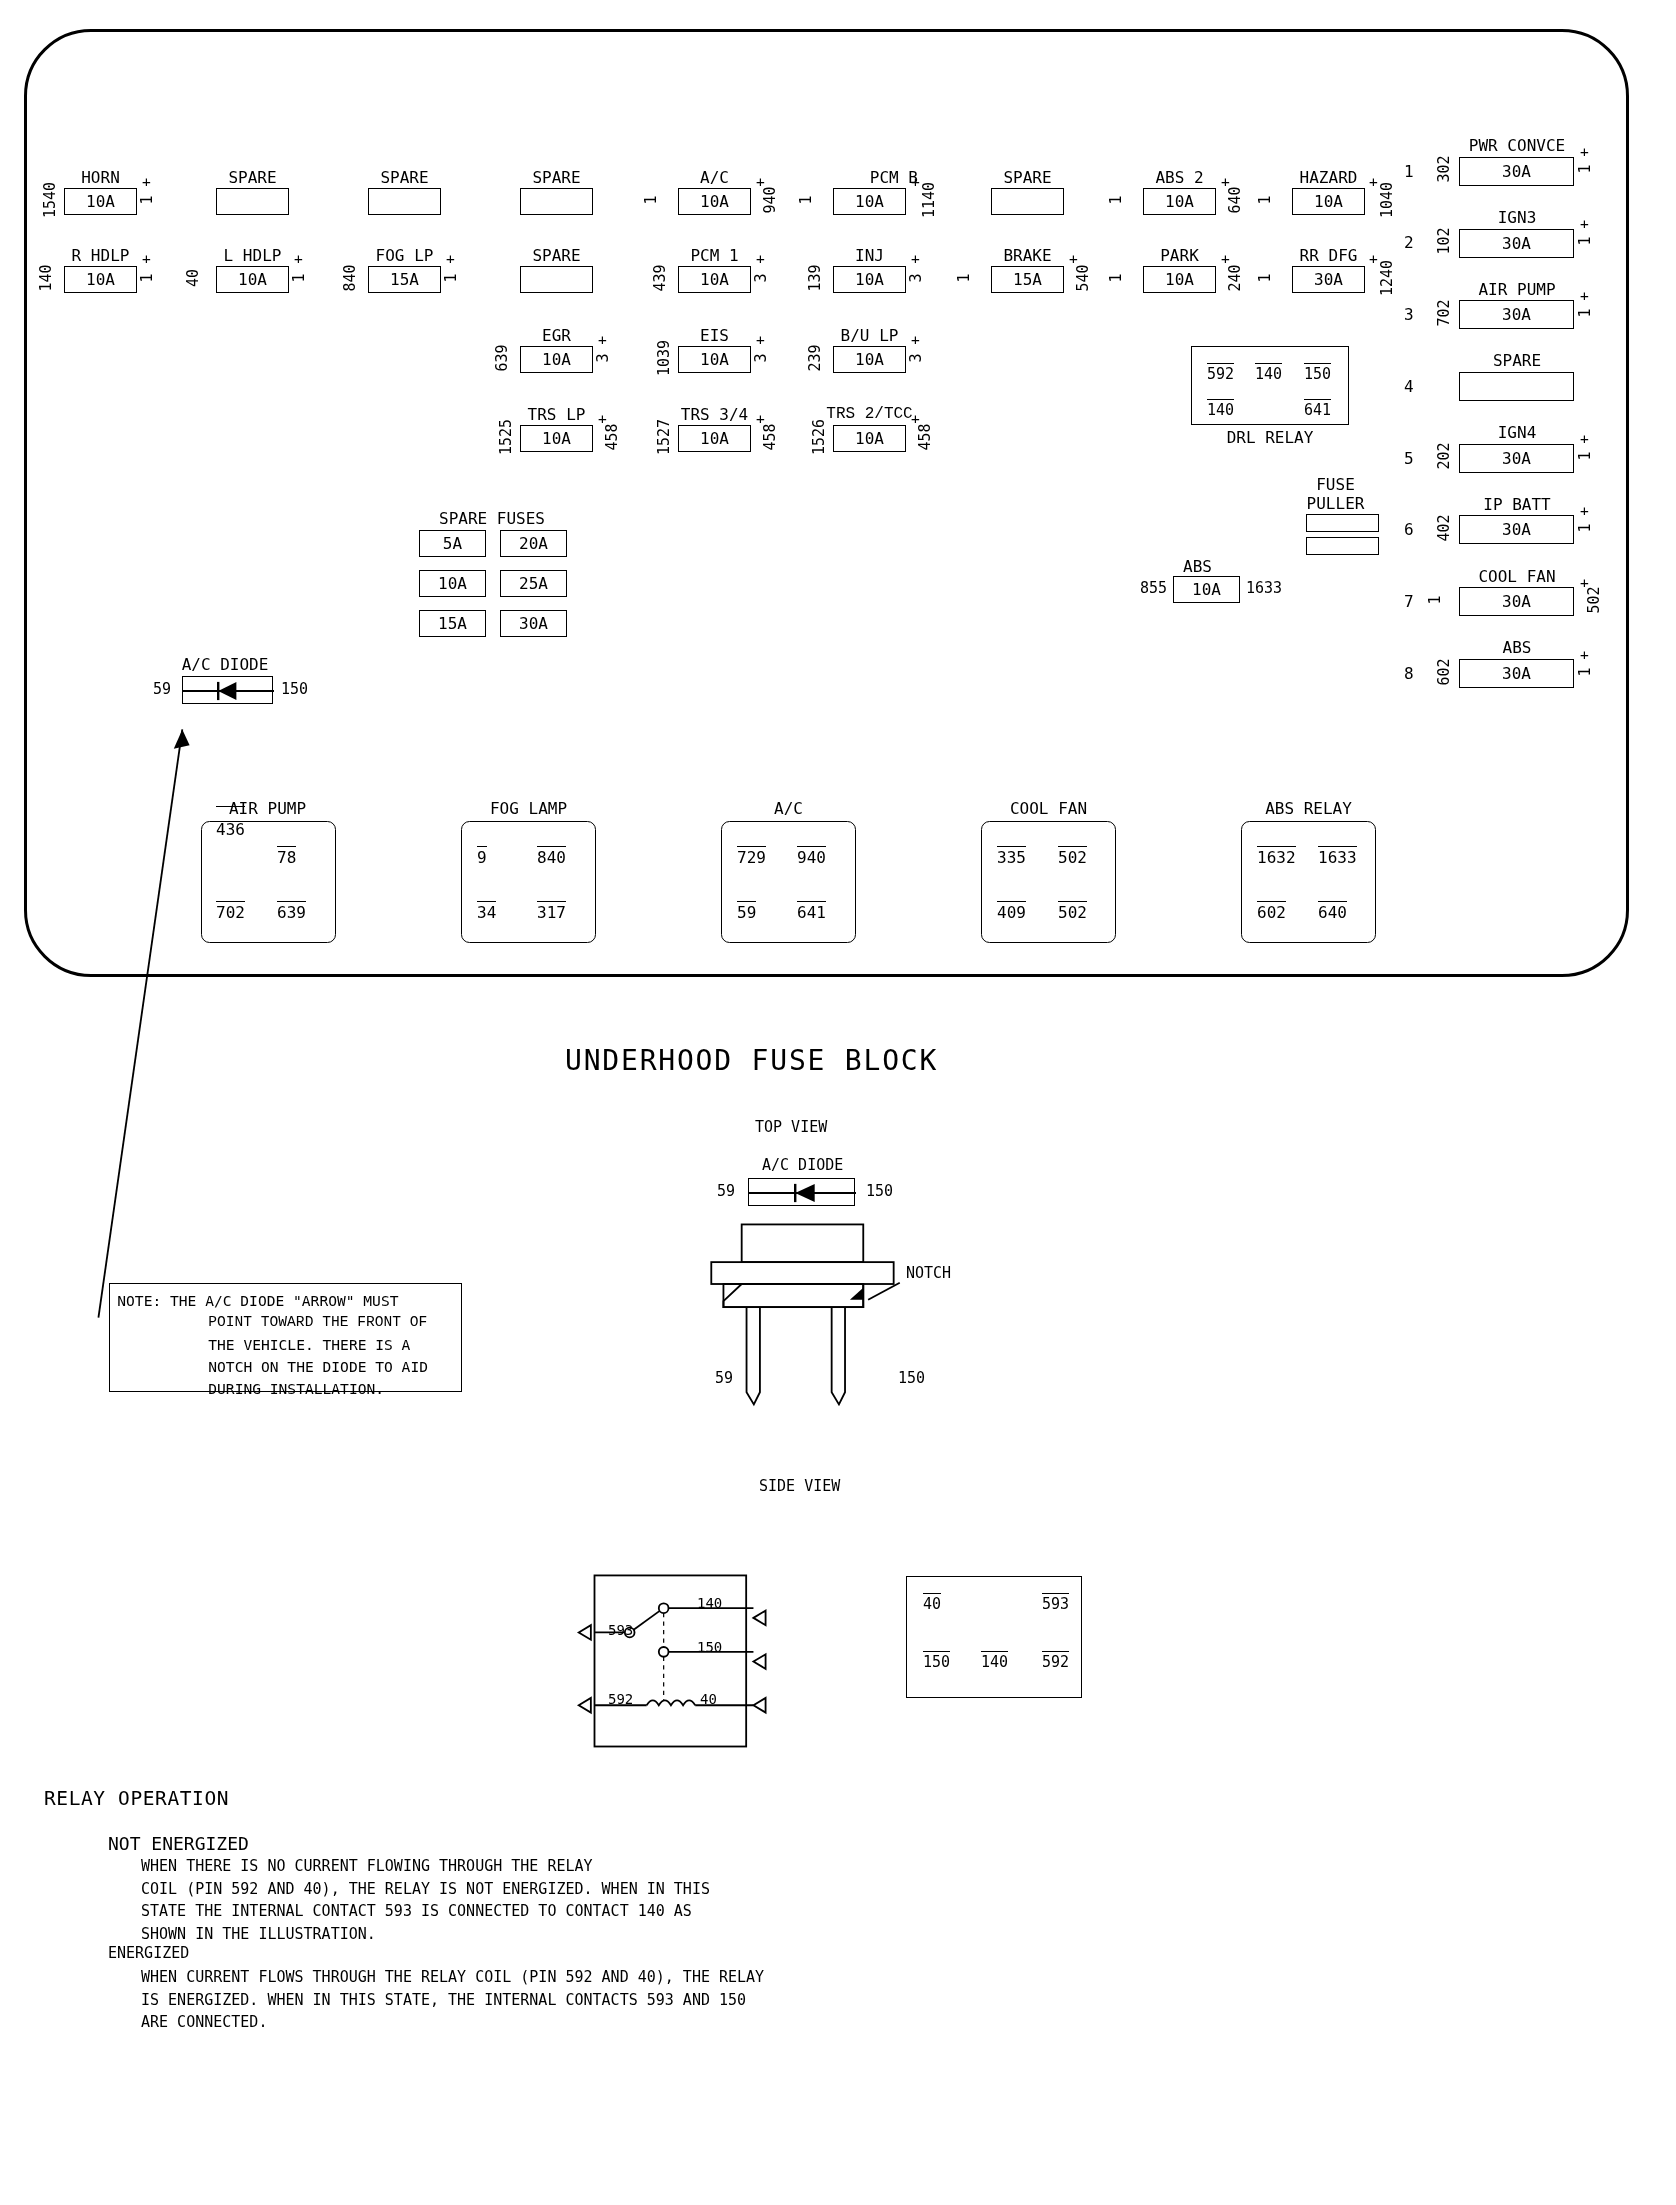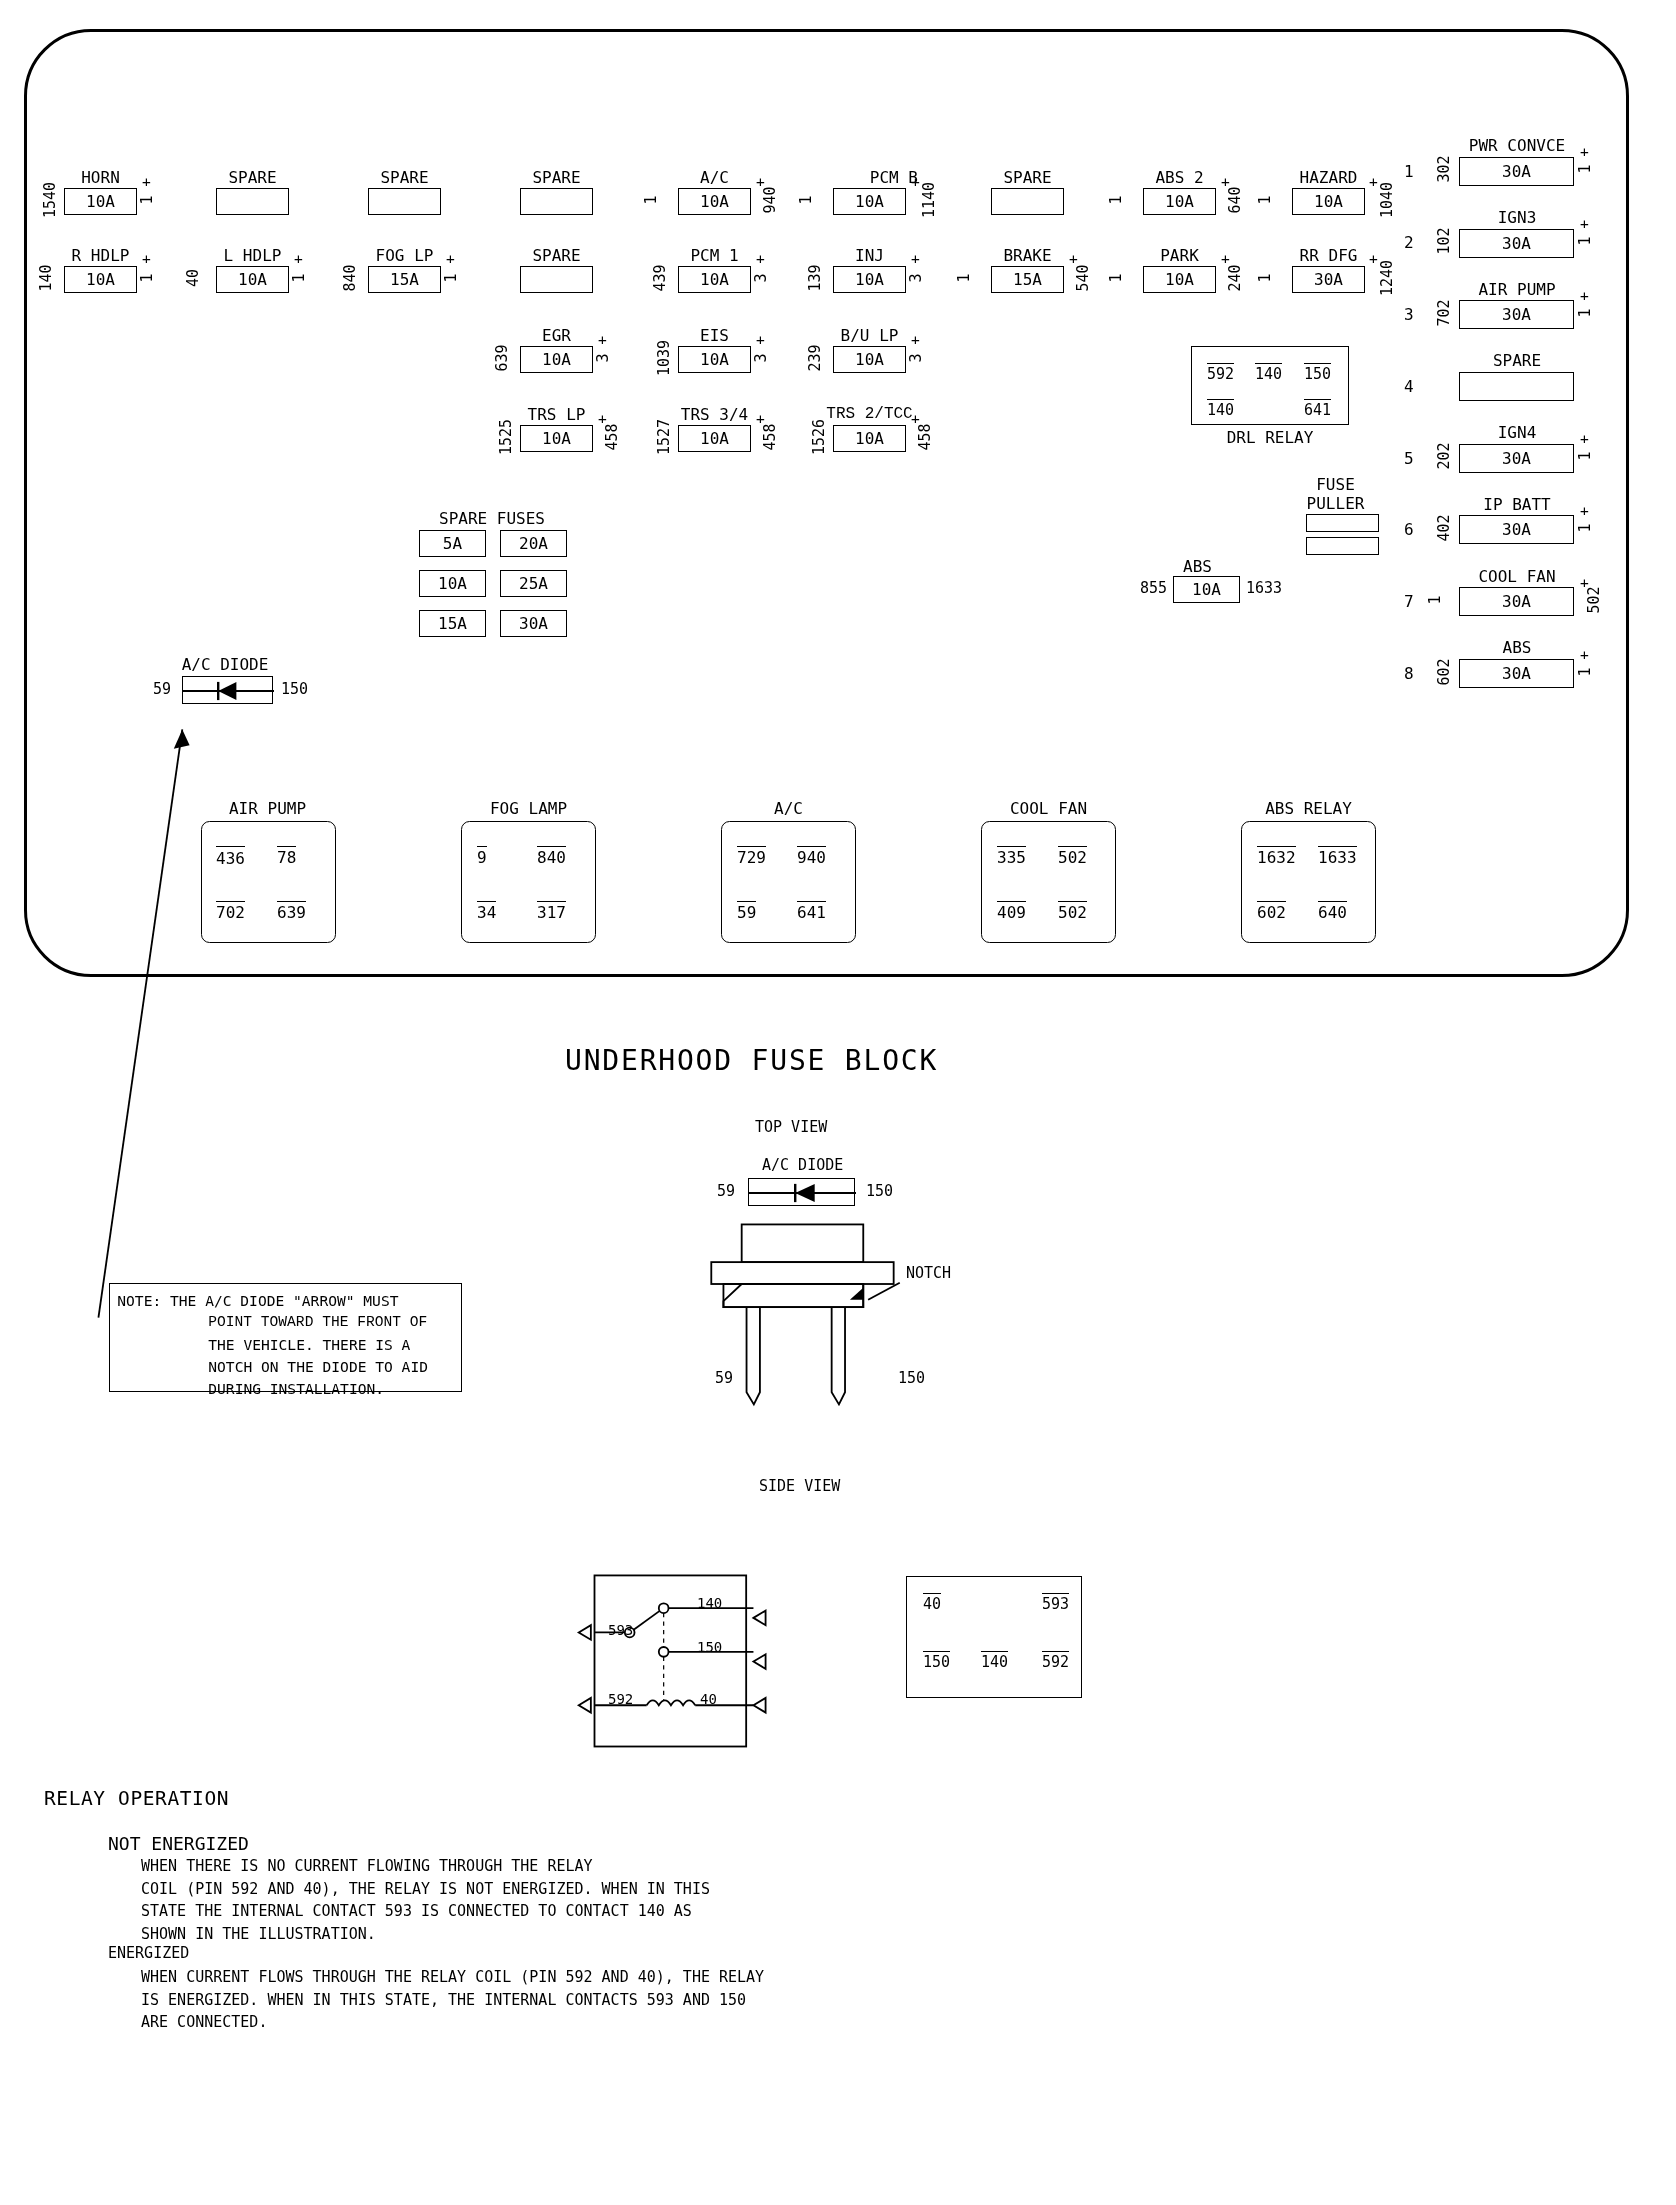--- a/index.html
+++ b/index.html
@@ -224,21 +224,21 @@
       <div class="fusebox" style="left: 1459px; top: 659px; width: 115px; height: 29px;">30A</div>
       <div class="t" style="left: 1404px; top: 664px; font-size: 16px;">8</div>
       <div class="t" style="left: 1430px; top: 663px; font-size: 15px; transform: rotate(-90deg); transform-origin: center center;">602</div>
       <div class="t" style="left: 1580px; top: 663px; font-size: 15px; transform: rotate(-90deg); transform-origin: center center;">1</div>
       <div class="t" style="left: 1580px; top: 646px; font-size: 14.6px;">+</div>
     </div>
 
   <div id="bottomRelays">
       <div class="label" style="left: 182px; top: 799px; width: 171px;">AIR PUMP</div>
       <div class="relaybox" style="left: 201px; top: 821px; width: 135px; height: 122px;"></div>
-      <div class="t" style="left: 216px; top: 846px; font-size: 16px; border-top: 1.2px solid rgb(0, 0, 0); padding-top: 2px;">436</div>
+      <div class="t" style="left: 216px; top: 806px; font-size: 16px; border-top: 1.2px solid rgb(0, 0, 0); padding-top: 13px;">436</div>
       <div class="t" style="left: 277px; top: 846px; font-size: 16px; border-top: 1.2px solid rgb(0, 0, 0); padding-top: 1.2px;">78</div>
       <div class="t" style="left: 216px; top: 901px; font-size: 16px; border-top: 1.2px solid rgb(0, 0, 0); padding-top: 1.2px;">702</div>
       <div class="t" style="left: 277px; top: 901px; font-size: 16px; border-top: 1.2px solid rgb(0, 0, 0); padding-top: 1.2px;">639</div>
       <div class="label" style="left: 443px; top: 799px; width: 171px;">FOG LAMP</div>
       <div class="relaybox" style="left: 461px; top: 821px; width: 135px; height: 122px;"></div>
       <div class="t" style="left: 477px; top: 846px; font-size: 16px; border-top: 1.2px solid rgb(0, 0, 0); padding-top: 1.2px;">9</div>
       <div class="t" style="left: 537px; top: 846px; font-size: 16px; border-top: 1.2px solid rgb(0, 0, 0); padding-top: 1.2px;">840</div>
       <div class="t" style="left: 477px; top: 901px; font-size: 16px; border-top: 1.2px solid rgb(0, 0, 0); padding-top: 1.2px;">34</div>
       <div class="t" style="left: 537px; top: 901px; font-size: 16px; border-top: 1.2px solid rgb(0, 0, 0); padding-top: 1.2px;">317</div>
       <div class="label" style="left: 703px; top: 799px; width: 171px;">A/C</div>

